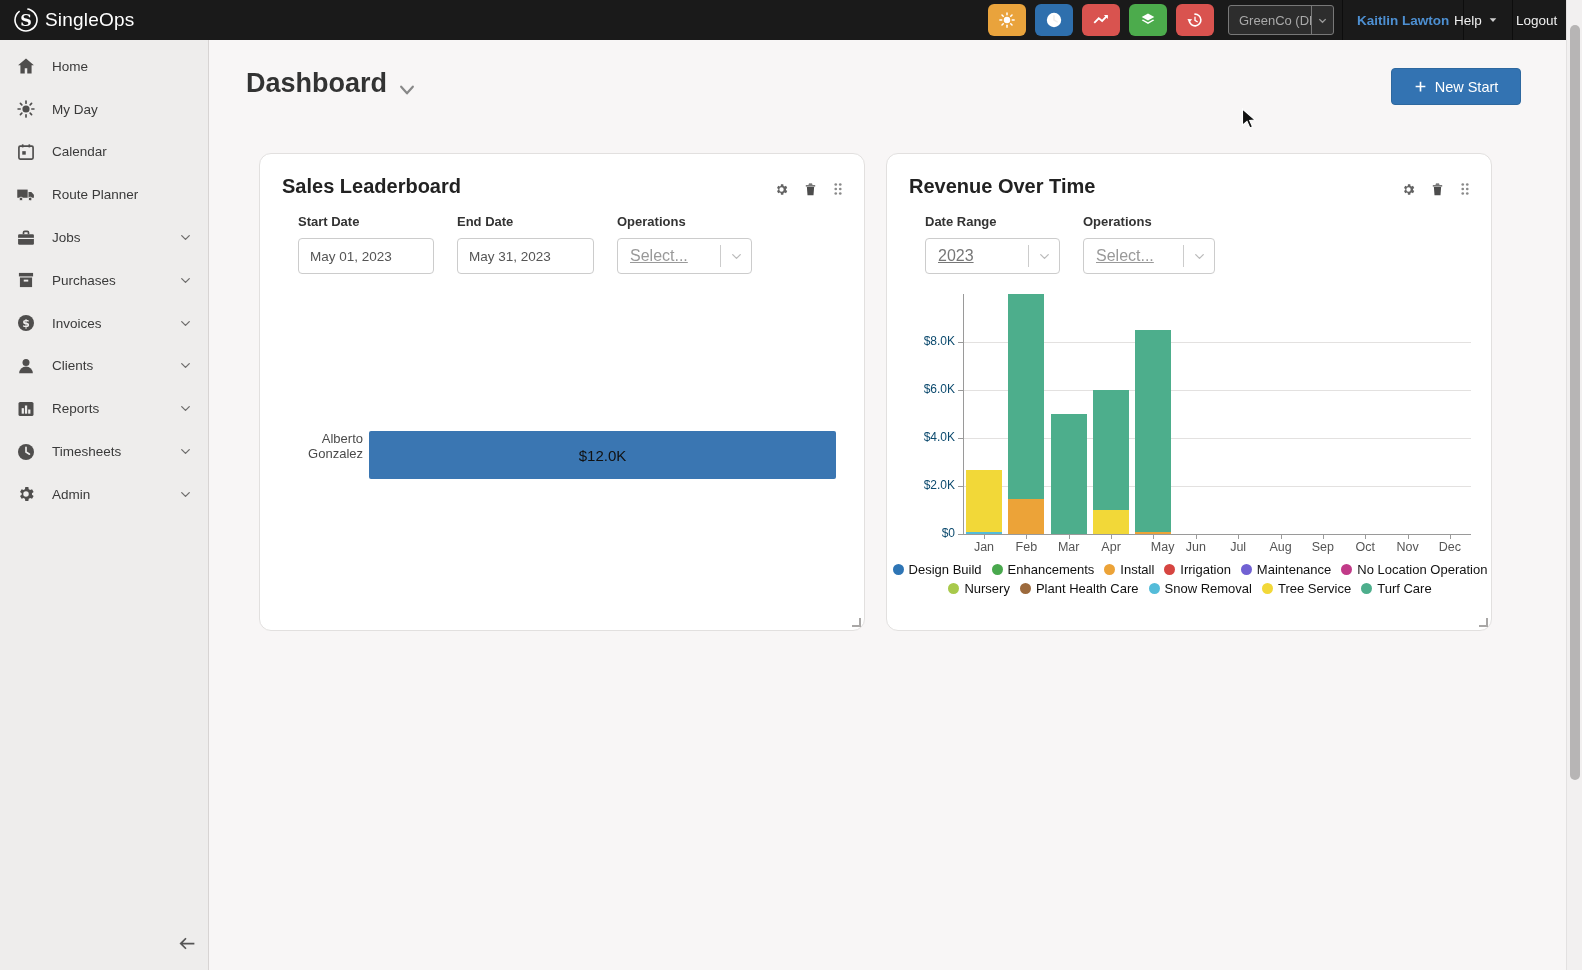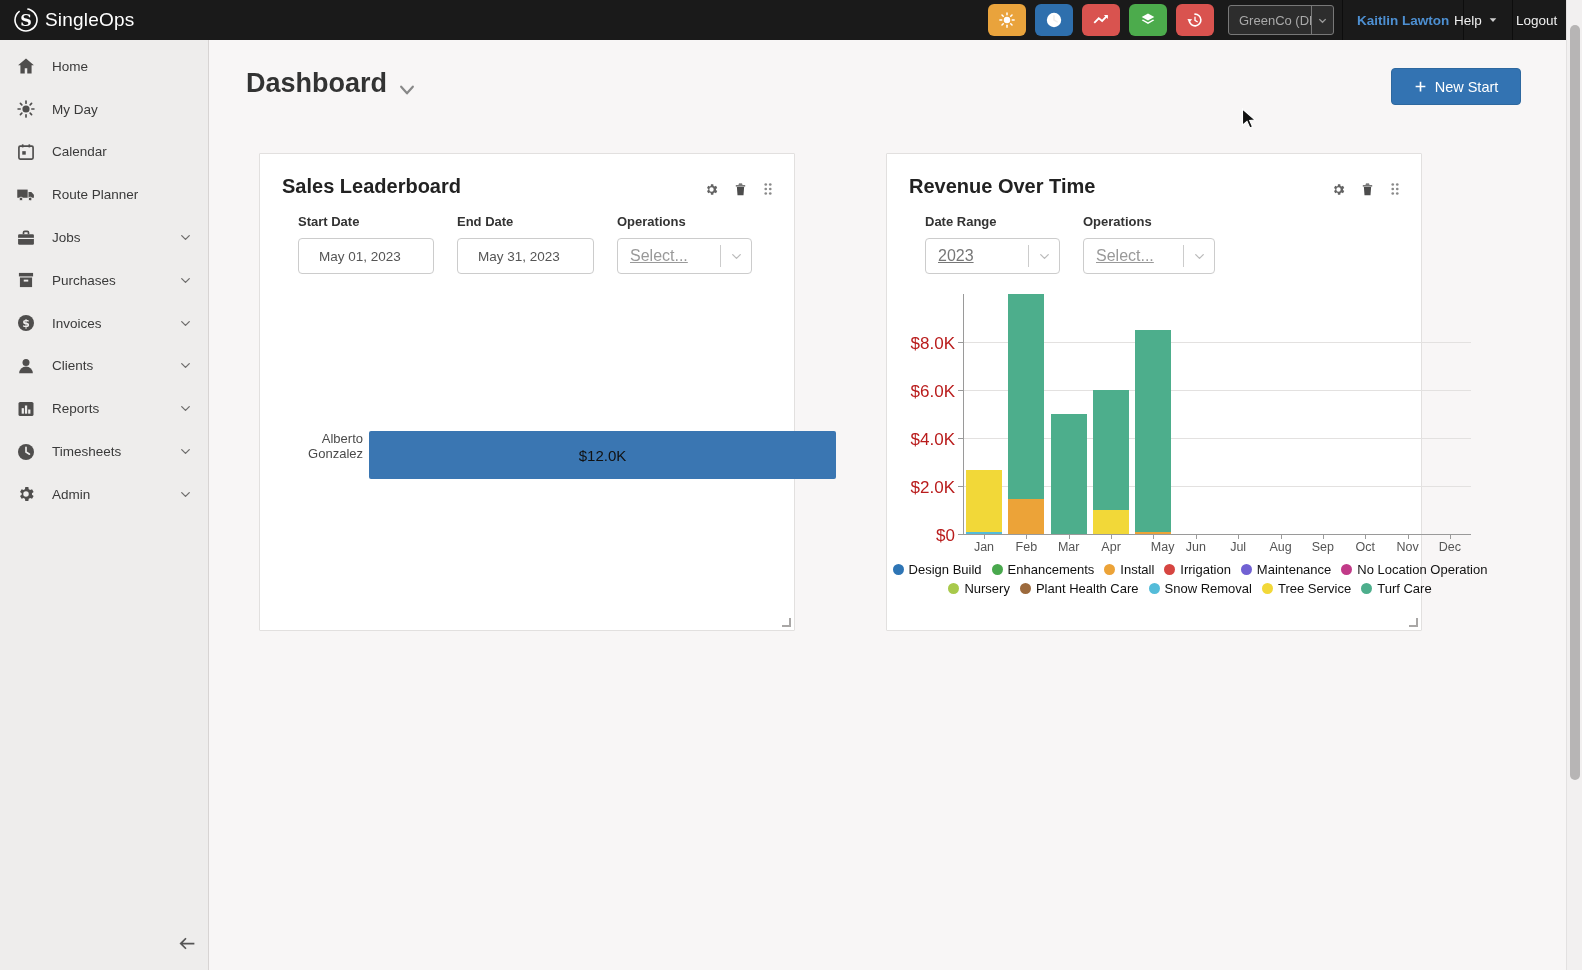--- a/index.html
+++ b/index.html
@@ -55,32 +55,32 @@
   .main { position:absolute; left:209px; top:40px; width:1373px; height:930px; }
   .page-title { position:absolute; left:37px; top:28px; font-size:27px; font-weight:bold; color:#333; }
   .title-caret { position:absolute; left:188px; top:40px; color:#888; cursor:pointer; }
   .title-caret svg { width:20px; height:20px; }
   .new-widget { position:absolute; left:1182px; top:28px; width:130px; height:37px; background:#3373b2;
     border:1px solid #2e689f; border-radius:4px; color:#fff; font-size:14.5px; display:flex; align-items:center;
     justify-content:center; gap:8px; cursor:pointer; font-family:inherit; }
   .new-widget svg { width:13px; height:13px; }
 
   
-  .card { position:absolute; top:113px; width:536px; height:478px; background:#fff;
-    border:1px solid #e2e0df; border-radius:1px; }
+  .card { position:absolute; top:113px; width:606px; height:478px; background:#fff;
+    border:1px solid #e2e0df; border-radius:12px; }
   .card1 { left:50px; } .card2 { left:677px; }
   .card-title { position:absolute; left:22px; top:21px; font-size:20px; font-weight:bold; color:#222; }
   .card-icons { position:absolute; right:20px; top:27px; display:flex; gap:14px; align-items:center; }
   .wicon { background:none; border:none; cursor:pointer; display:flex; padding:0; }
   .wicon svg { width:15px; height:15px; }
   .gear-w { color:#636363; } .trash-w { color:#4c4c4c; } .drag-w { color:#8a8a8a; cursor:move; }
   .drag-w svg { width:12px; height:16px; }
   .form-row { position:absolute; left:38px; top:60px; display:flex; gap:23px; }
   .field-label { font-size:13px; font-weight:bold; color:#333; margin-bottom:9px; }
-  .text-input { height:36px; border:1px solid #ccc; border-radius:4px; padding:0 20px; font-size:13.5px;
+  .text-input { height:36px; border:1px solid #ccc; border-radius:4px; padding:0 11px; font-size:13.5px;
     color:#555; background:#fff; font-family:inherit; outline:none; }
   .selectbox { height:36px; border:1px solid #ccc; border-radius:4px; background:#fff; display:flex;
     align-items:center; cursor:pointer; }
   .selectbox .sval { flex:1; padding-left:12px; font-size:16px; color:#999;text-decoration:underline; }
   .selectbox .sval.dark { color:#777; }
   .sel-div { width:1px; height:22px; background:#ccc; }
   .sel-caret { width:30px; display:flex; align-items:center; justify-content:center; color:#bbb; }
   .sel-caret svg { width:13px; height:13px; }
   .resize-handle { position:absolute; right:3px; bottom:3px; width:9px; height:9px;
     border-right:2px solid #a9a7a6; border-bottom:2px solid #a9a7a6; cursor:nwse-resize; }
@@ -90,21 +90,21 @@
   .lb-label { width:68px; text-align:right; font-size:13px; color:#4a4a4a; line-height:15px; }
   .lb-bar { width:467px; height:48px; margin-left:6px; border-radius:2px; display:flex; align-items:center;
     justify-content:center; }
   .lb-value { font-size:15px; color:#111; }
 
   
   .rev-chart { position:absolute; inset:0; }
   .gridline { position:absolute; height:1px; background:#e3e1e0; }
   .yaxis { position:absolute; width:1px; background:#9a9a9a; }
   .xaxis { position:absolute; height:1px; background:#9a9a9a; }
-  .ylab { position:absolute; width:60px; text-align:right; font-size:17px; color:#b91c1c; }
+  .ylab { position:absolute; width:60px; text-align:right; font-size:12px; color:#0c4a6e; }
   .xlab { position:absolute; width:42px; text-align:center; font-size:12.5px; color:#555; }
   .tick { position:absolute; background:#9a9a9a; }
   .bar-seg { position:absolute; }
   .legend { position:absolute; left:3px; width:600px; display:flex; flex-wrap:wrap; justify-content:center;
     column-gap:10px; row-gap:1px; }
   .leg-item { display:flex; align-items:center; gap:5px; height:18px; }
   .leg-dot { width:11px; height:11px; border-radius:50%; }
   .leg-text { font-size:13px; color:#111; white-space:nowrap; }
 
   

